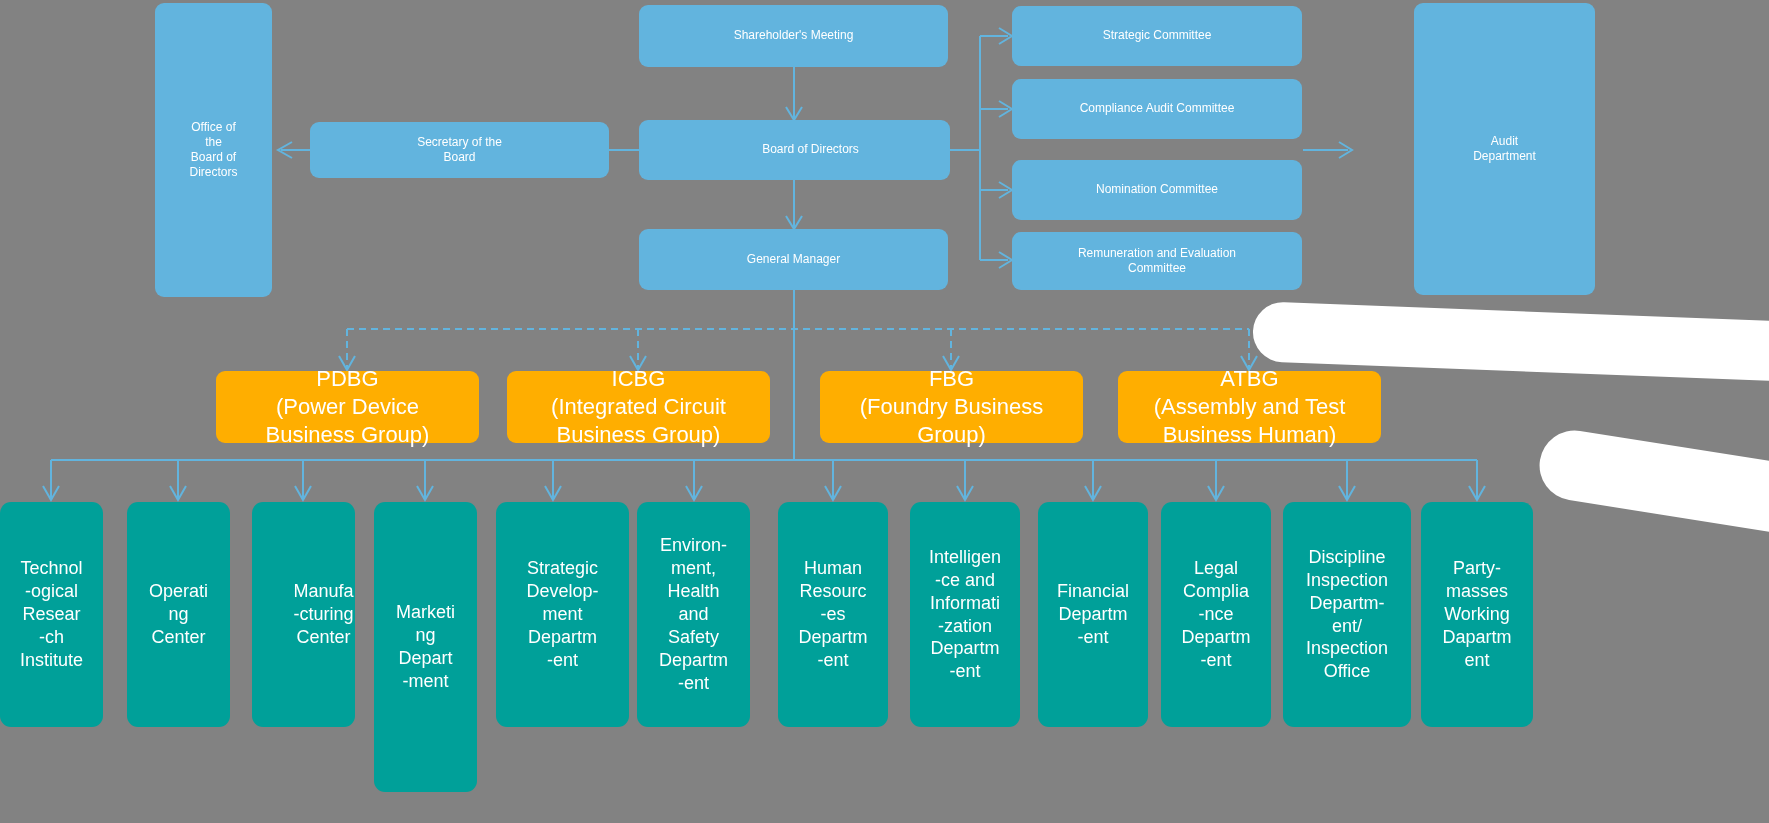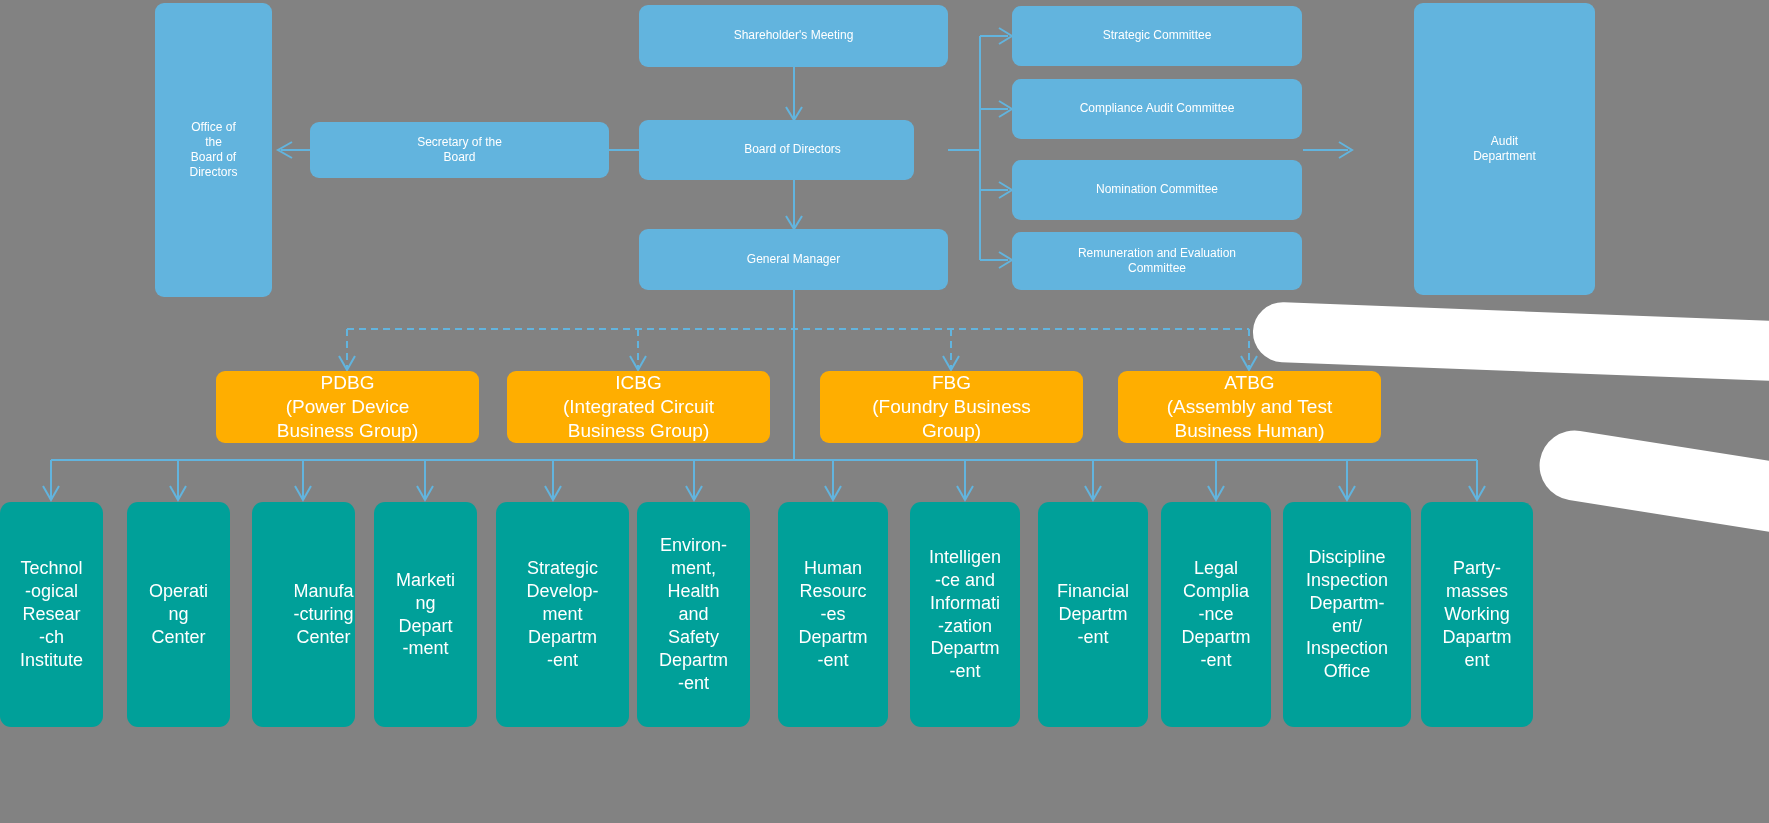--- a/index.html
+++ b/index.html
@@ -20,21 +20,21 @@
     display: flex;
     align-items: center;
     justify-content: center;
     text-align: center;
     color: #ffffff;
     box-sizing: border-box;
     line-height: 1.27;
     white-space: pre-line;
   }
   .blue   { background: #62B4DE; border-radius: 9px; font-size: 12px; }
-  .orange { background: #FFAE00; border-radius: 9px; font-size: 19px; }
+  .orange { background: #FFAE00; border-radius: 9px; font-size: 22px; }
   .teal   { background: #00A099; border-radius: 11px; font-size: 18px; }
 
   svg.wires {
     position: absolute;
     left: 0; top: 0;
     width: 1769px;
     height: 823px;
     overflow: visible;
     pointer-events: none;
   }
@@ -129,21 +129,21 @@
     <path class="hd" d="M825,486 L833,500 L841,486"></path>
     <path class="hd" d="M957,486 L965,500 L973,486"></path>
     <path class="hd" d="M1085,486 L1093,500 L1101,486"></path>
     <path class="hd" d="M1208,486 L1216,500 L1224,486"></path>
     <path class="hd" d="M1339,486 L1347,500 L1355,486"></path>
     <path class="hd" d="M1469,486 L1477,500 L1485,486"></path>
   </svg>
 
   <div class="node blue" style="left:639px; top:5px; width:309px; height:62px;">Shareholder's Meeting</div>
 
-  <div class="node blue" style="left:639px; top:120px; width:275px; height:60px;padding-left:32px;">Board of Directors</div>
+  <div class="node blue" style="left:639px; top:120px; width:311px; height:60px;padding-left:32px;">Board of Directors</div>
 
   <div class="node blue" style="left:639px; top:229px; width:309px; height:61px;">General Manager</div>
 
   <div class="node blue" style="left:310px; top:122px; width:299px; height:56px;">Secretary of the
 Board</div>
 
   <div class="node blue" style="left:155px; top:3px; width:117px; height:294px;">Office of
 the
 Board of
 Directors</div>
@@ -183,21 +183,21 @@
 Institute</div>
 
   <div class="node teal" style="left:127px; top:502px; width:103px; height:225px;">Operati
 ng
 Center</div>
 
   <div class="node teal" style="left:252px; top:502px; width:103px; height:225px;padding-left:40px;">Manufa
 -cturing
 Center</div>
 
-  <div class="node teal" style="left:374px; top:502px; width:103px; height:225px;">Marketi
+  <div class="node teal" style="left:374px; top:502px; width:103px; height:290px;">Marketi
 ng
 Depart
 -ment</div>
 
   <div class="node teal" style="left:496px; top:502px; width:133px; height:225px;">Strategic
 Develop-
 ment
 Departm
 -ent</div>
 

